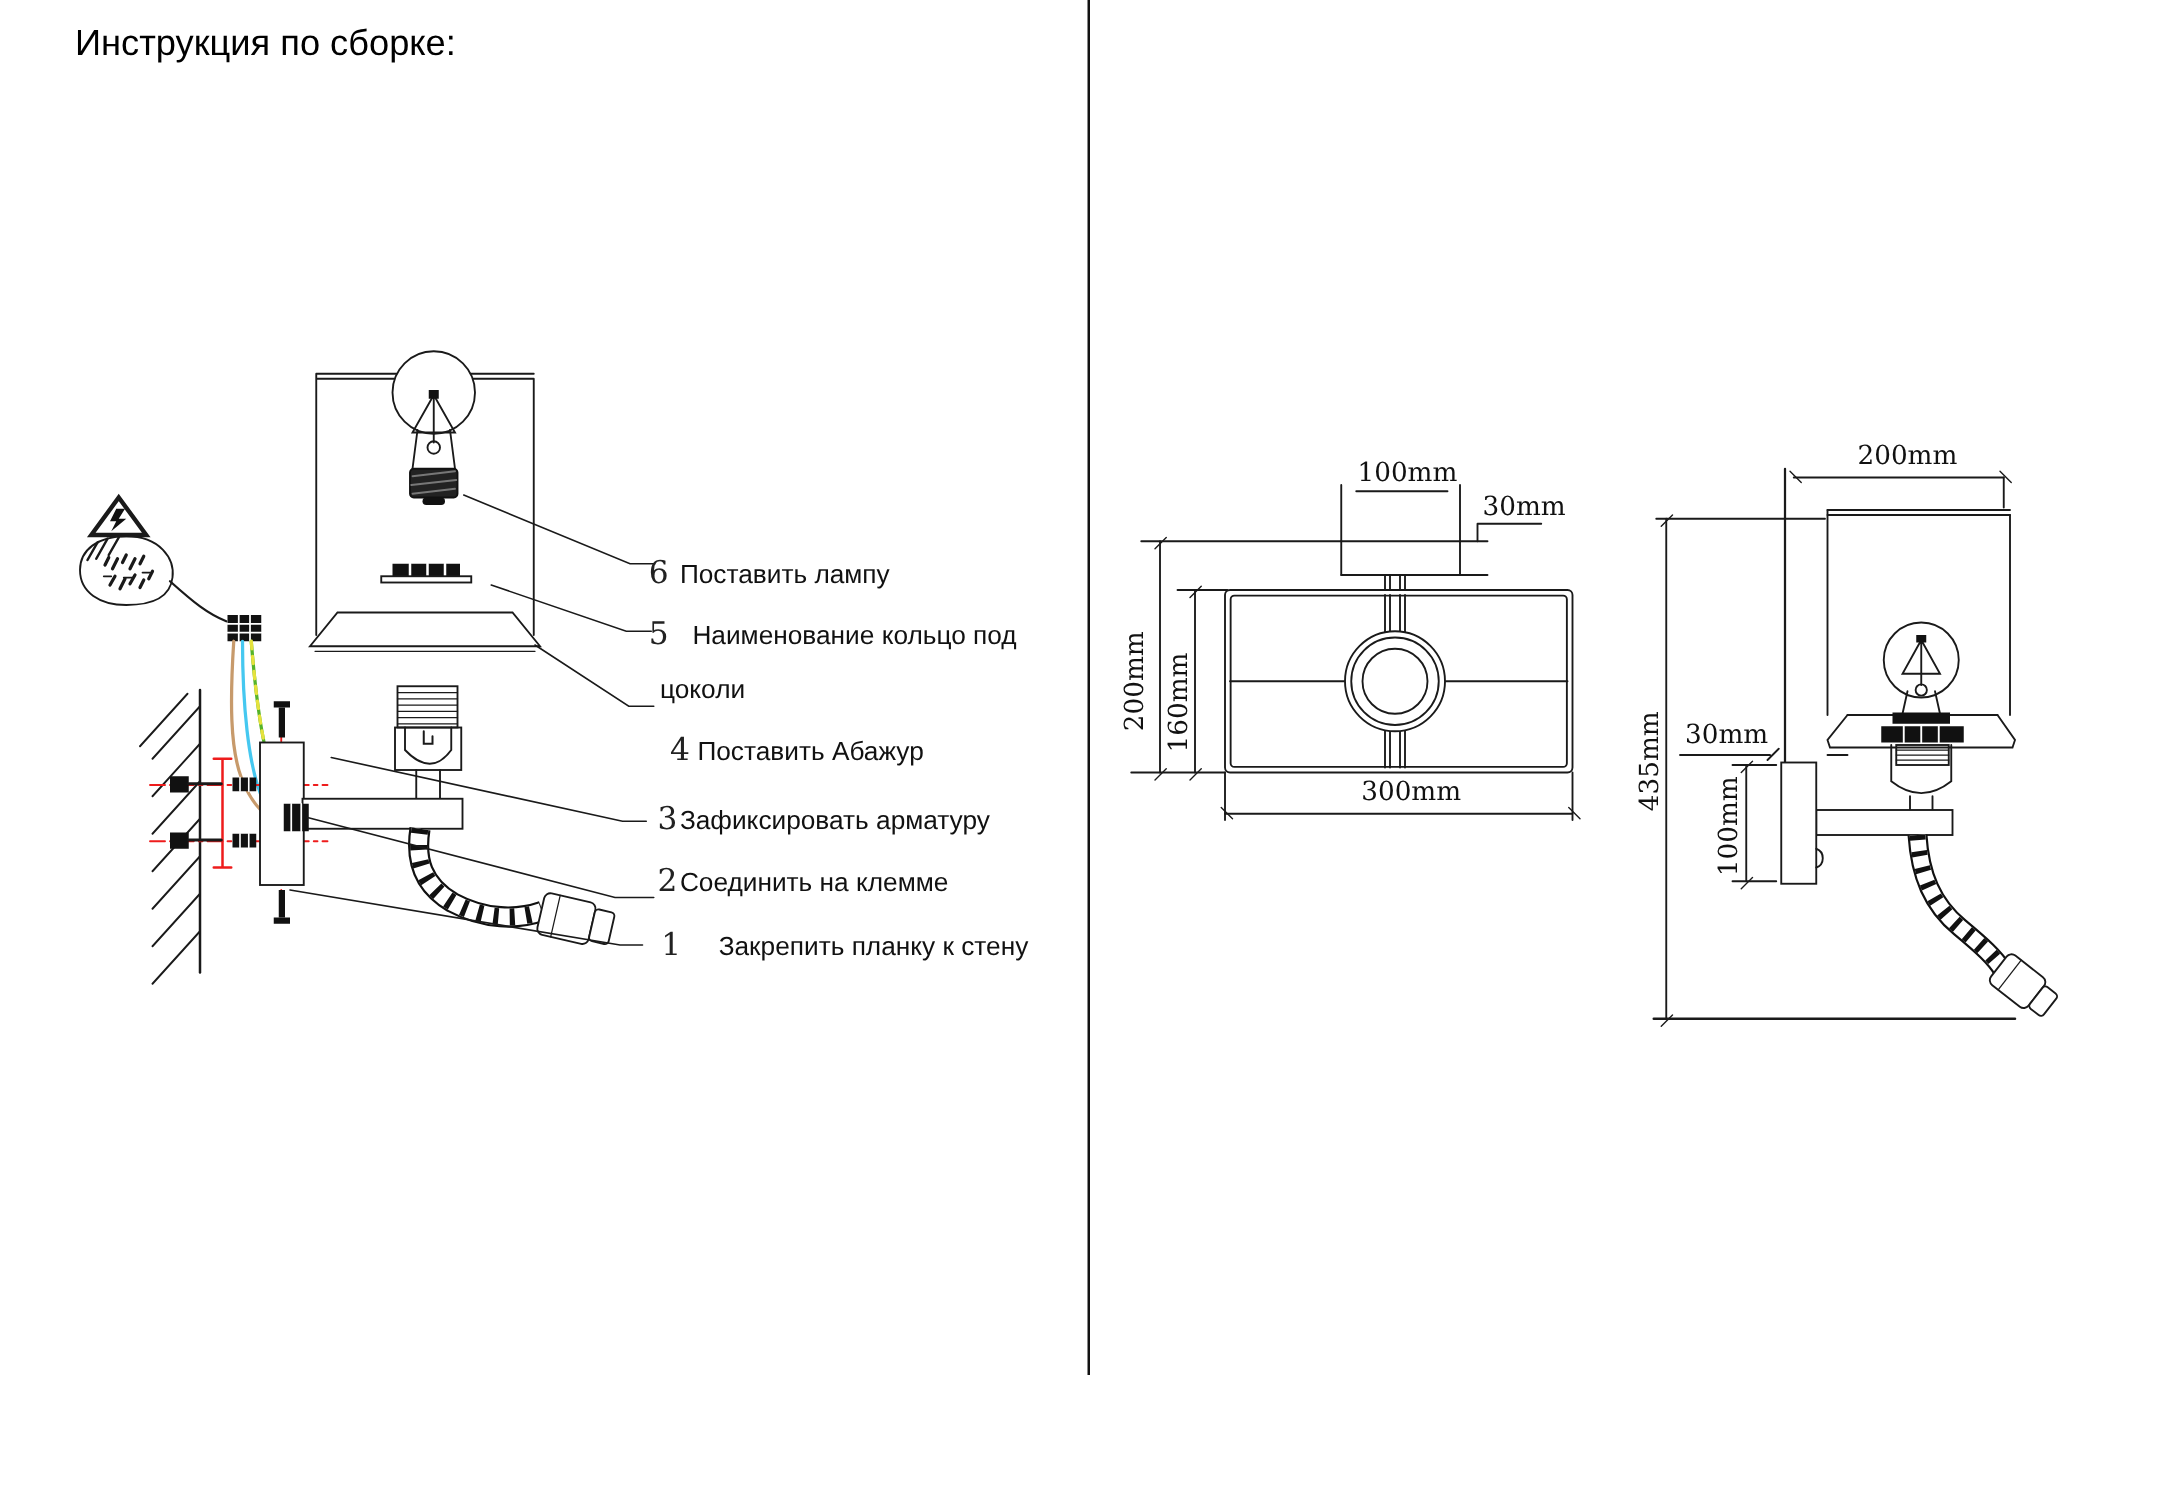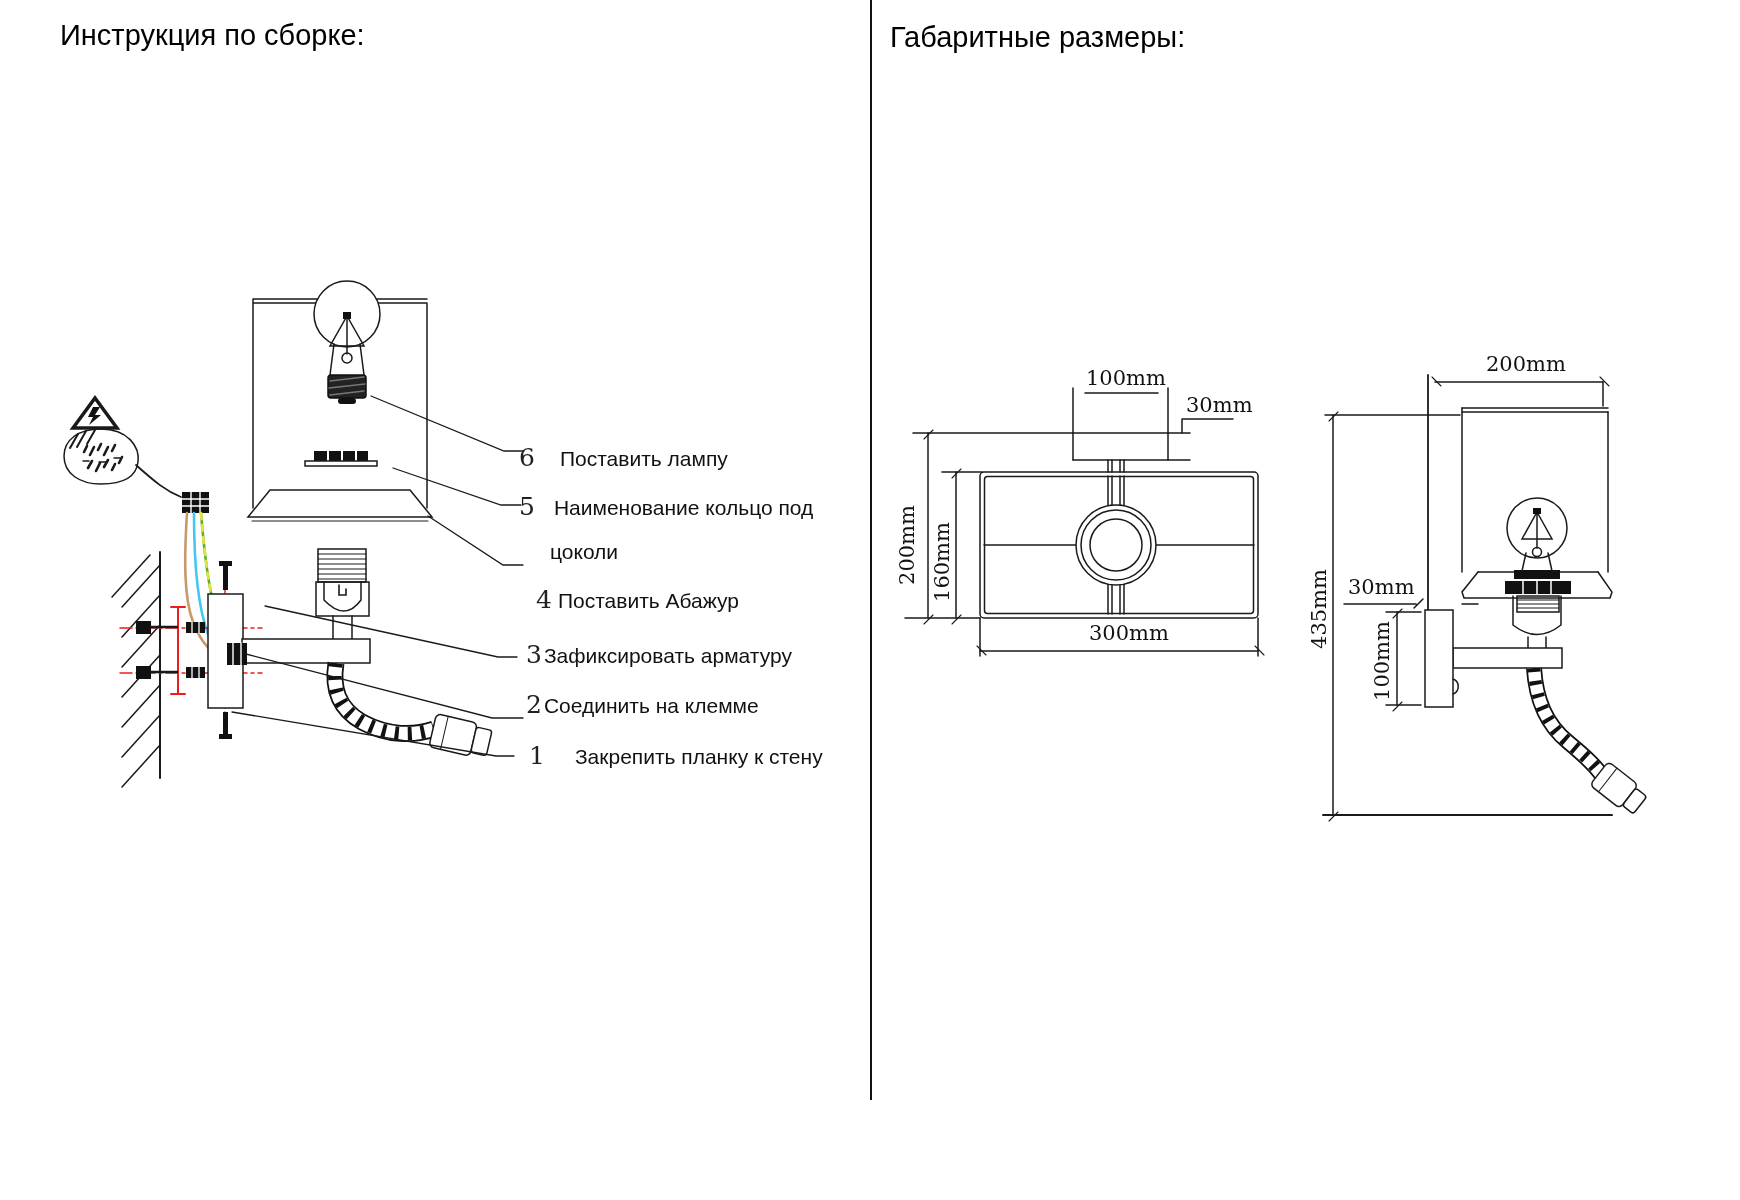--- a/index.html
+++ b/index.html
@@ -7,21 +7,21 @@
         font-family:"Liberation Sans",sans-serif;color:#111;}
   #art{position:absolute;left:0;top:0;width:1740px;height:1200px;}
   .lbl{position:absolute;white-space:nowrap;line-height:1.1;}
   .title{font-size:29px;color:#000;}
   .footer{font-size:30px;color:#000;}
   .dim{font-family:"DejaVu Serif",serif;font-size:21px;color:#111;}
   .rot{transform:translate(-50%,-50%) rotate(-90deg);}
   .step{position:absolute;display:flex;align-items:baseline;}
   .step .num{font-family:"DejaVu Serif",serif;font-size:25px;color:#222;}
   .step .txt{font-size:21px;color:#111;}
-  .step2{position:absolute;font-size:21px;color:#111;margin-left:22px;}
+  .step2{position:absolute;font-size:21px;color:#111;}
   .divider{position:absolute;left:870px;top:0;width:1.6px;height:1155px;background:#111;}
 </style>
 </head>
 <body>
 
 <div id="page">
 
   <svg id="art" viewBox="0 0 1740 1200" xmlns="http://www.w3.org/2000/svg">
 
     <g stroke="#1a1a1a" fill="none" stroke-width="1.5" stroke-linecap="round">
@@ -237,25 +237,24 @@
         <path d="M1386,612 H1421 M1386,705 H1421"></path>
         <path d="M1397,612 V705"></path>
         <path d="M1393,618 l9,-9 M1393,711 l9,-9" stroke-width="1.1"></path>
       </g>
     </g>
   </svg>
 
   <div class="divider"></div>
 
   <div class="lbl title" style="left:60px;top:20px">Инструкция по сборке:</div>
-  <div class="lbl title" style="left:890px;top:22px">Габаритные размеры:</div>
 
   <div class="step" style="left:519px;top:443px">
     <span class="num">6</span>
-    <span class="txt" style="margin-left:25px">Поставить лампу</span>
+    <span class="txt" style="margin-left:9px">Поставить лампу</span>
   </div>
   <div class="step" style="left:519px;top:492px">
     <span class="num">5</span>
     <span class="txt" style="margin-left:19px">Наименование кольцо под</span>
   </div>
   <div class="step2" style="left:528px;top:540px">цоколи</div>
   <div class="step" style="left:536px;top:585px">
     <span class="num">4</span>
     <span class="txt" style="margin-left:6px">Поставить Абажур</span>
   </div>

